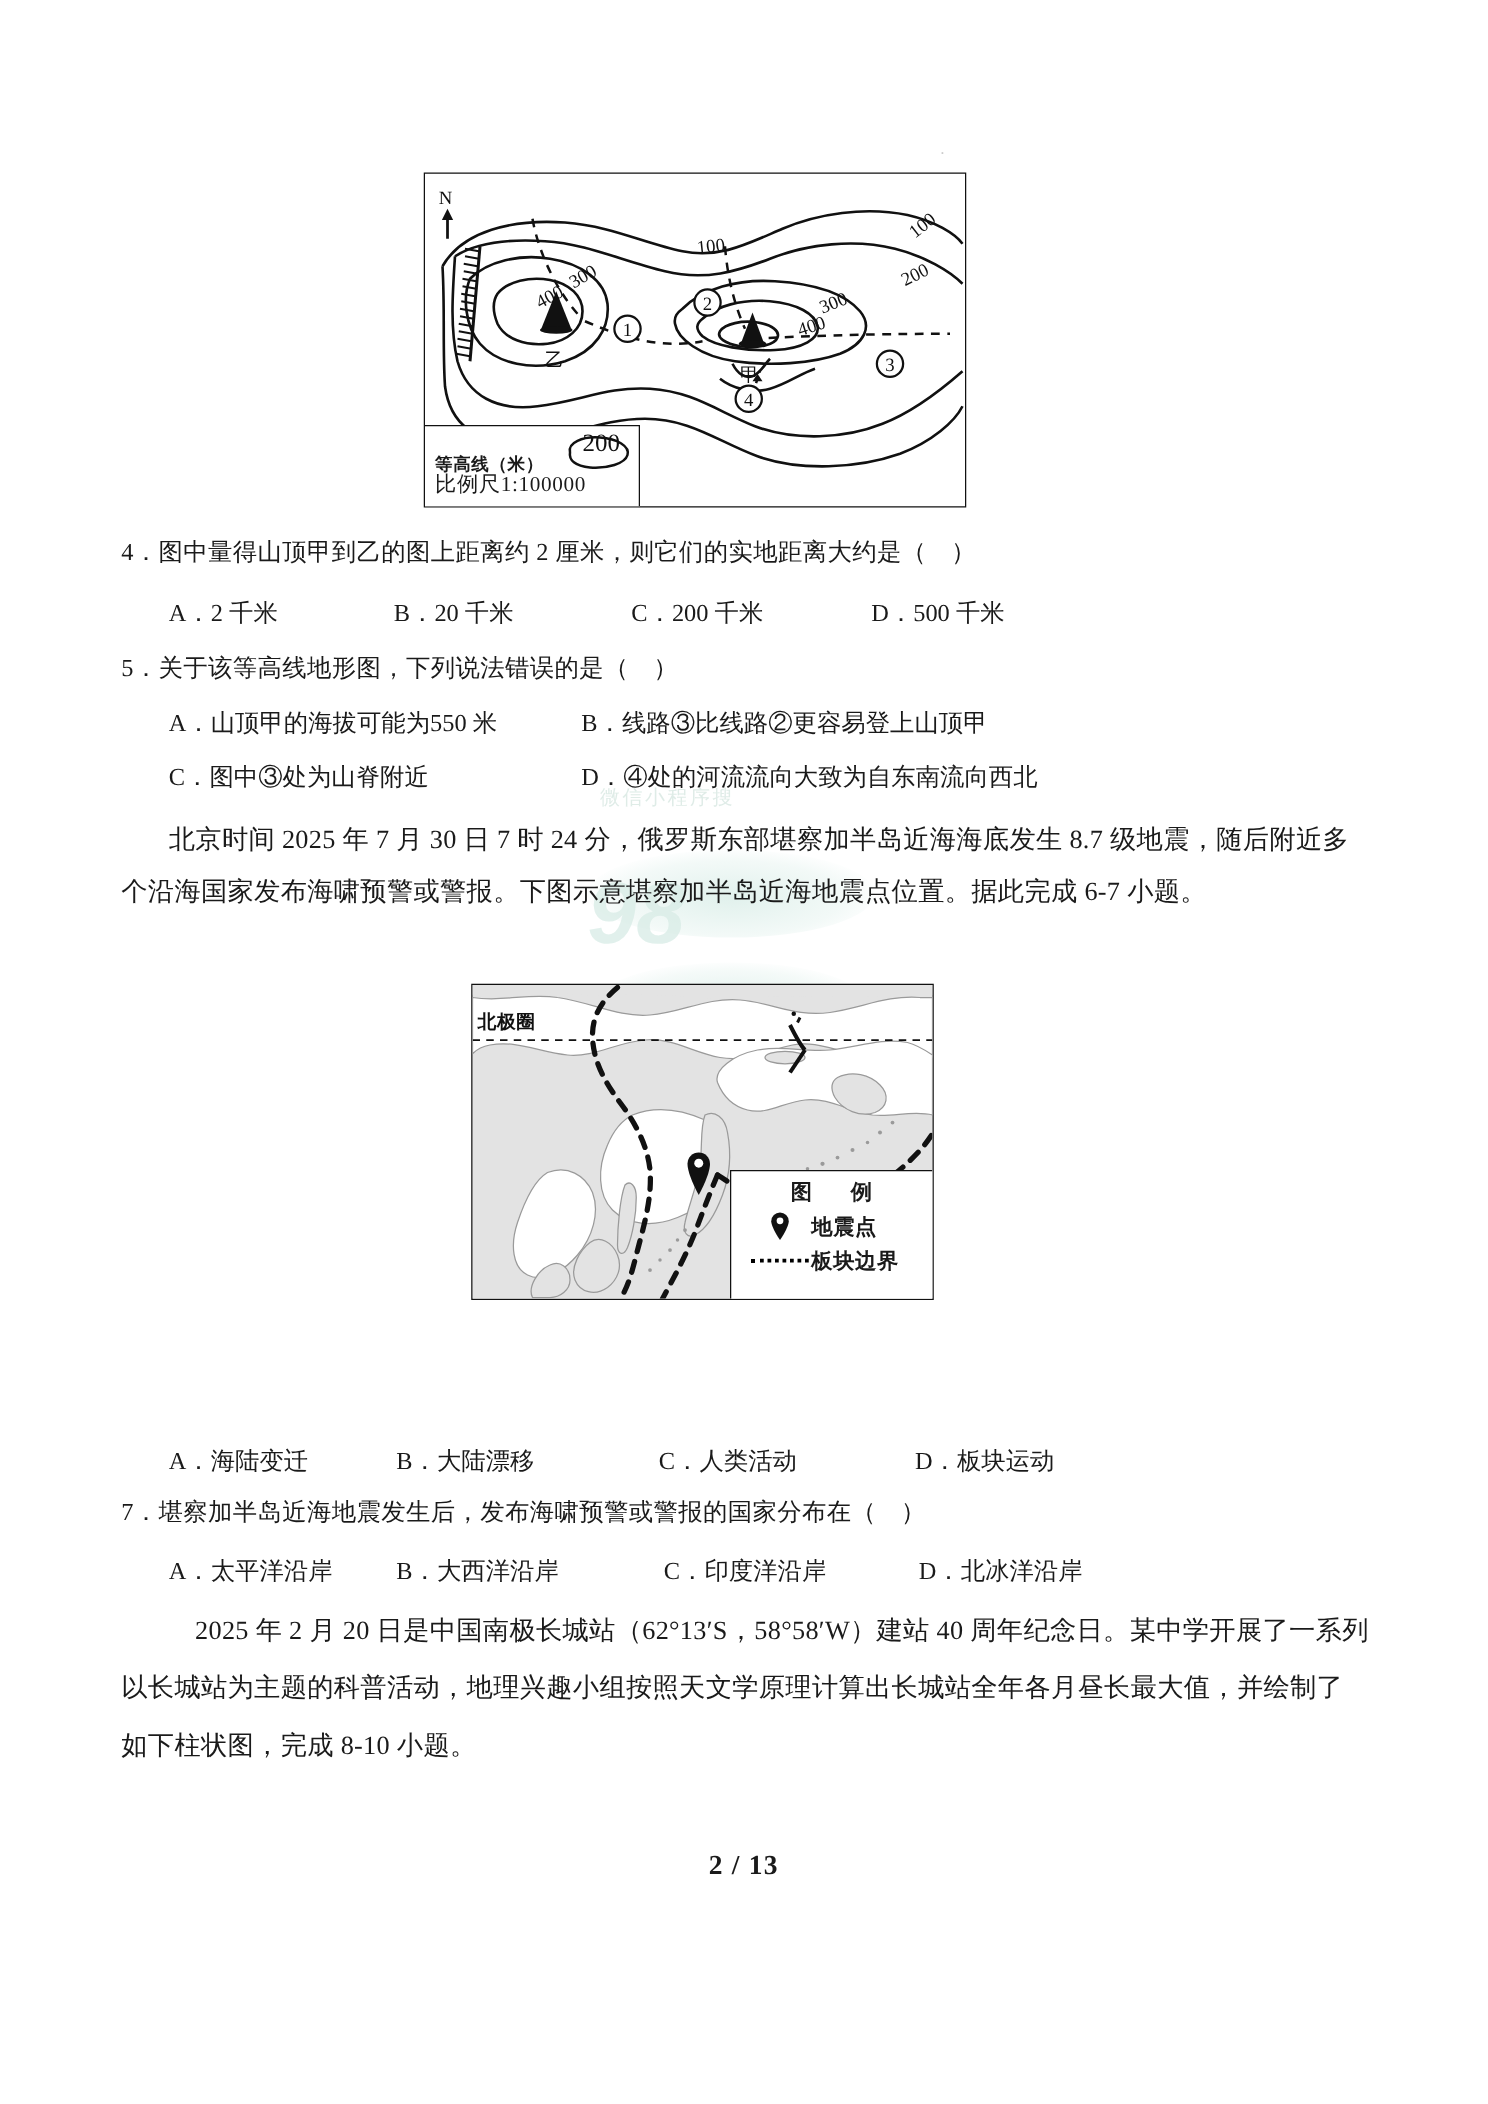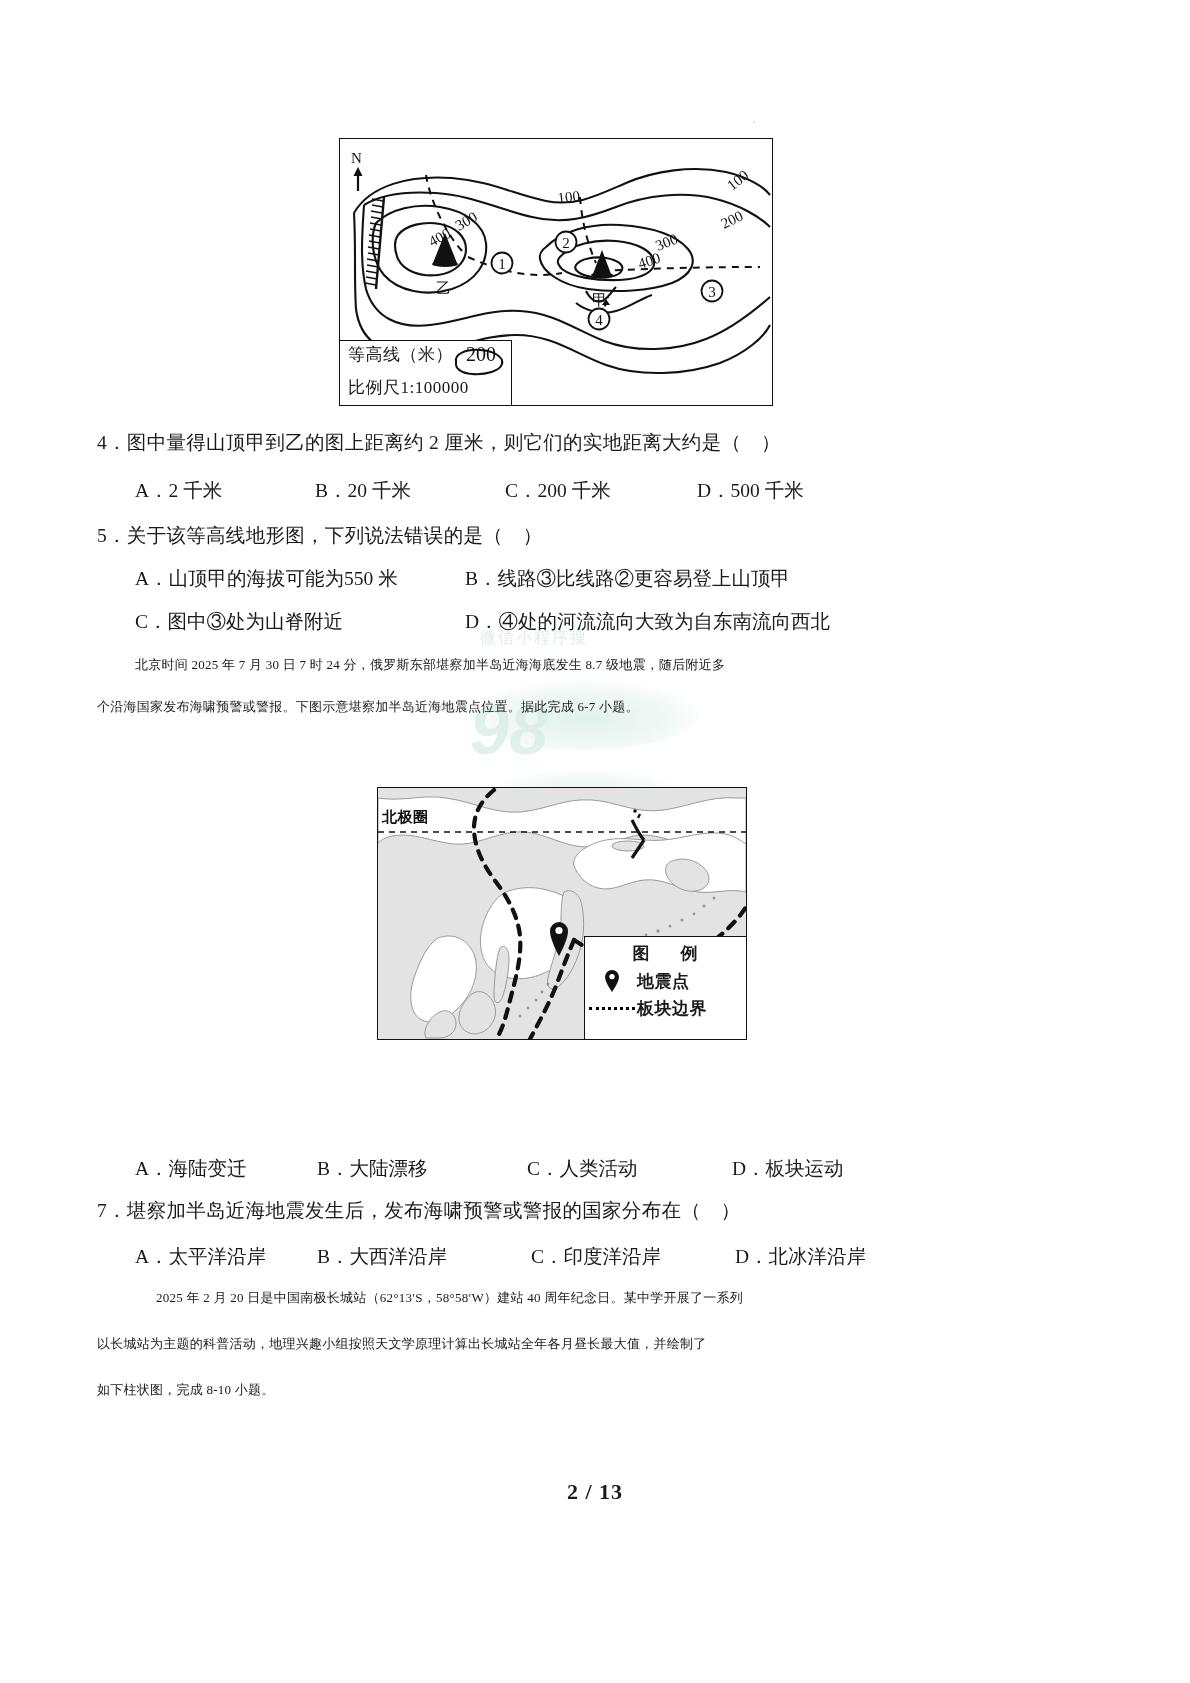--- a/index.html
+++ b/index.html
@@ -27,21 +27,21 @@
   
   .qline {
     position: absolute;
     font-size: 19.5px;
     line-height: 1.5;
     letter-spacing: 0.3px;
     white-space: nowrap;
   }
   .para {
     position: absolute;
-    font-size: 13px;
+    font-size: 21px;
     line-height: 1.55;
     letter-spacing: 0.25px;
     white-space: nowrap;
   }
   .opt-row {
     position: absolute;
     display: flex;
     font-size: 19.5px;
     white-space: nowrap;
   }
@@ -72,24 +72,25 @@
     top: 201px;
     width: 172px;
     height: 65px;
     border-top: 1.6px solid #111;
     border-right: 1.6px solid #111;
     box-sizing: border-box;
     background: #fff;
   }
   #contour-legend .l1 {
     position: absolute;
-    left: 8px; top: 2px;
-    font-size: 17px;
+    left: 8px; top: 22px;
+    font-size: 14px;
     letter-spacing: 0.5px;
     white-space: nowrap;
+    font-weight: bold;
   }
   #contour-legend .l2 {
     position: absolute;
     left: 8px; top: 35px;
     font-size: 17px;
     letter-spacing: 0.5px;
     white-space: nowrap;
   }
   #contour-legend .sym {
     position: absolute;
@@ -136,21 +137,21 @@
     font-size: 17px;
     font-weight: bold;
     letter-spacing: 7px;
     padding-top: 5px;
     padding-left: 6px;
   }
   #kam-legend .lg-row {
     display: flex;
     align-items: center;
     margin-top: 4px;
-    padding-left: 2px;
+    padding-left: 14px;
   }
   #kam-legend .lg-sym {
     width: 50px;
     display: flex;
     align-items: center;
     justify-content: center;
   }
   #kam-legend .lg-text {
     font-size: 17px;
     font-weight: bold;

